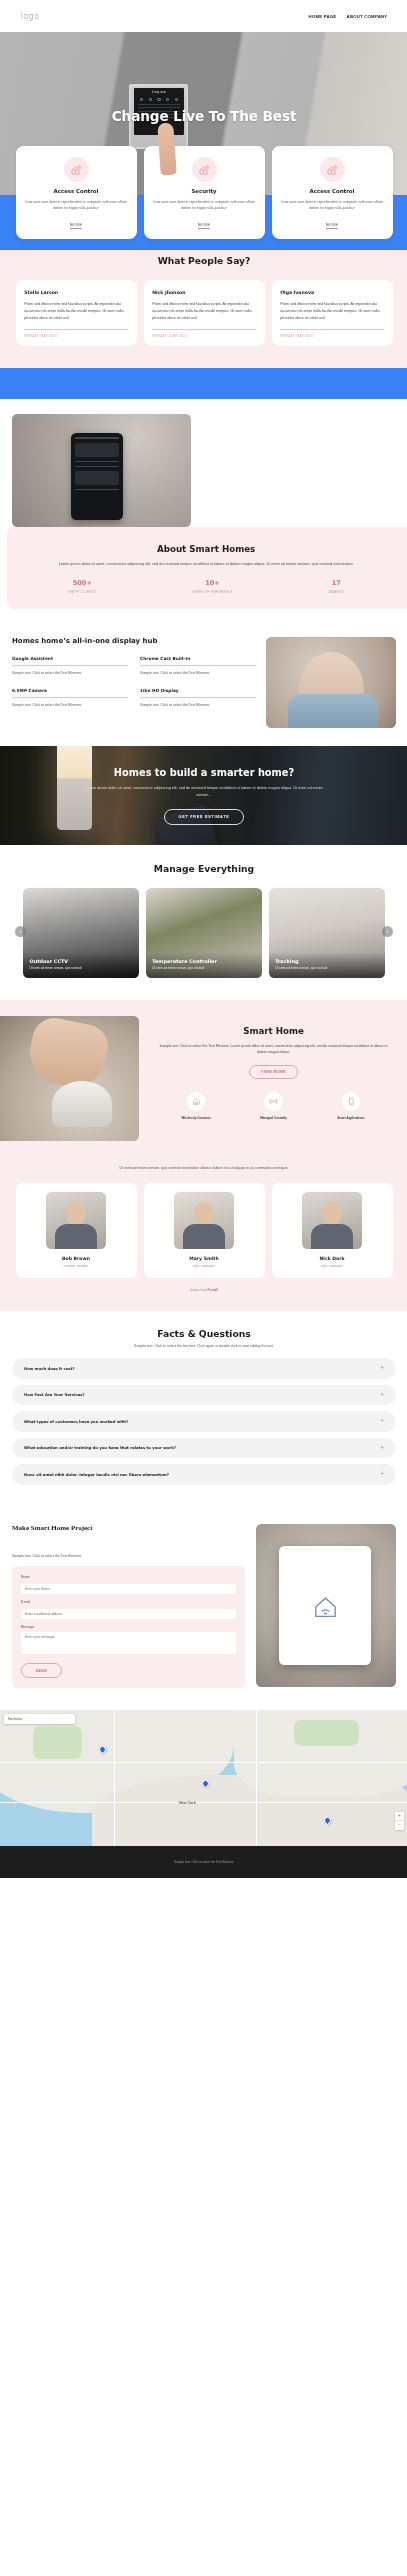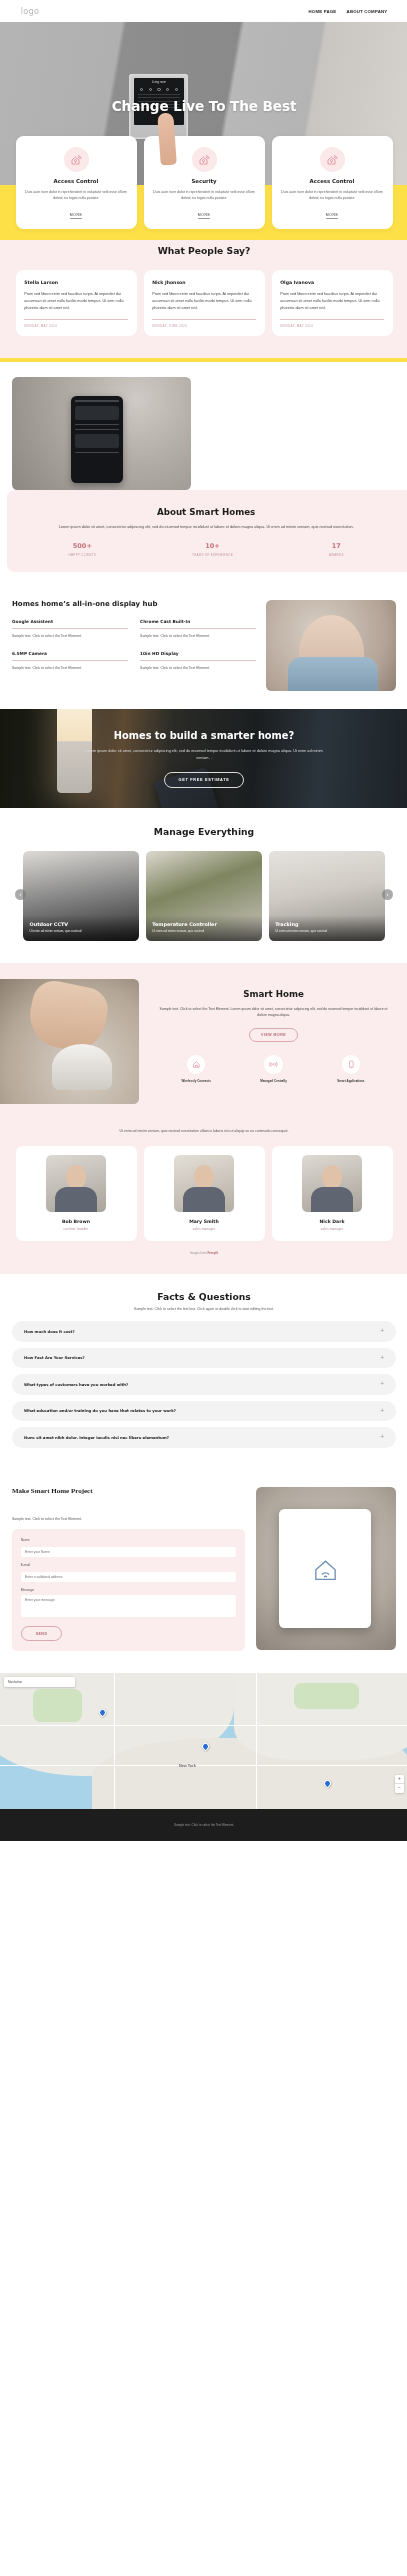--- a/index.html
+++ b/index.html
@@ -7,21 +7,21 @@
     width: 408px;
     font-family: "Liberation Sans", sans-serif;
     background: #ffffff;
     color: #1d1d1d;
     -webkit-font-smoothing: antialiased;
   }
   .page { width: 408px; position: relative; overflow: hidden; }
 
   
   .header {
-    height: 22px; background: #fff; display: flex; align-items: center;
+    height: 32px; background: #fff; display: flex; align-items: center;
     justify-content: space-between; padding: 0 20.7px;
   }
   .logo { font-size: 8.2px; color: #b9b9b9; letter-spacing: 0.3px; font-family: "DejaVu Sans", sans-serif; }
   .nav { display: flex; gap: 10.3px; }
   .nav a { font-size: 4.3px; font-weight: bold; letter-spacing: 0.2px; color: #1d1d1d; text-decoration: none; }
 
   
   .hero {
     height: 163px; position: relative;
     background:
@@ -47,21 +47,21 @@
     transform: rotate(-4deg);
   }
   .hero-title {
     position: absolute; top: 76px; left: 0; right: 0; text-align: center; z-index: 4;
     color: #fff; font-size: 13.6px; font-weight: bold; letter-spacing: -0.1px;
     font-family: "DejaVu Sans", sans-serif;
     text-shadow: 0 0.5px 2.2px rgba(0,0,0,.18);
   }
 
   
-  .features-wrap{ position:relative; background:#fde047; padding-bottom:4px; }
+  .features-wrap{ position:relative; background:#3b82f6; padding-bottom:31px; }
   .features {
     position:relative; top:-49px; margin-bottom:-38px;
     display: flex; gap: 7px; padding: 0 12px; justify-content:center;
   }
   .fcard {
     background: #fff; border-radius: 7.6px; width: 121px; padding: 11px 8.7px 9.8px;
     text-align: center; box-shadow: 0 1.1px 5.4px rgba(0,0,0,.05);
   }
   .fcard .ibubble{
     width: 25px; height: 25px; border-radius: 50%; background: #fbe8e9;

